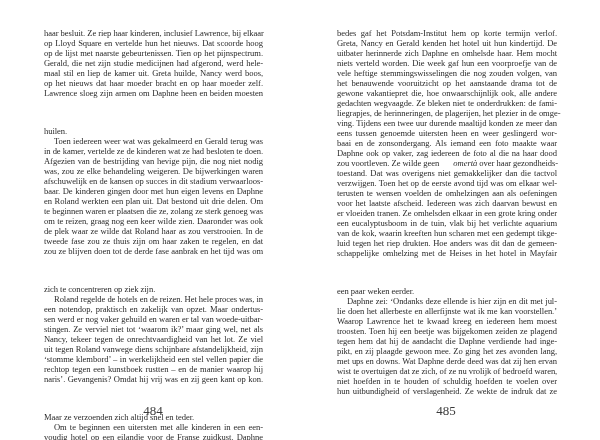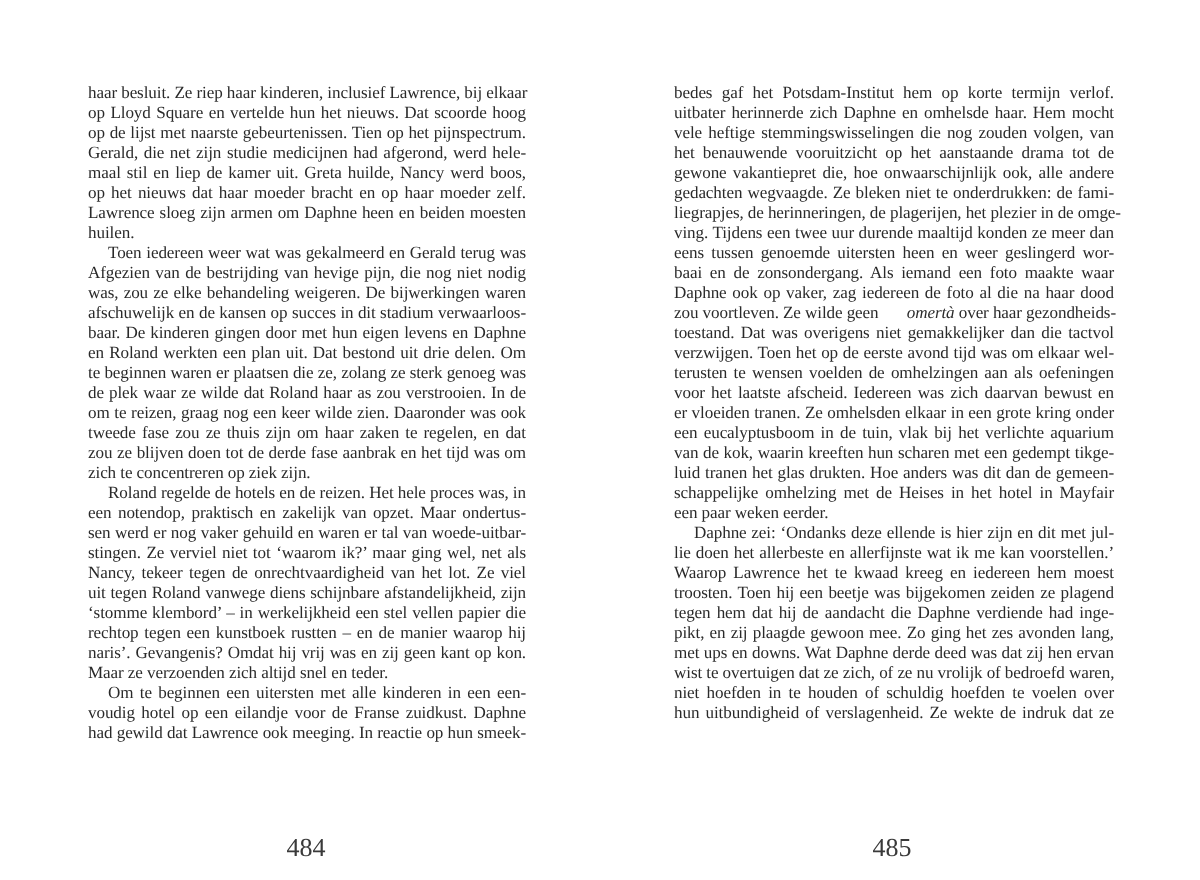--- a/index.html
+++ b/index.html
@@ -10,21 +10,21 @@
   body {
     width: 600px;
     height: 440px;
     position: relative;
     overflow: hidden;
     font-family: "Liberation Serif", "DejaVu Serif", serif;
     color: #2a2a2a;
   }
   .page {
     position: absolute;
-    top: 13px;
+    top: 0;
     height: 348px;
   }
   .page-left { left: 0; width: 300px; }
   .page-right { left: 300px; width: 300px; }
   .text-block {
     position: absolute;
     top: 28px;
     font-size: 8.55px;
     line-height: 10px;
     letter-spacing: -0.05px;
@@ -33,20 +33,21 @@
   .page-right .text-block { left: 37px; width: 220px; }
   .line {
     display: block;
     height: 10px;
     white-space: nowrap;
     text-align: justify;
     text-align-last: justify;
   }
   .line.last {
     text-align-last: left;
+    margin-top: 28px;
   }
   .line.indent {
     padding-left: 10px;
   }
   .line em {
     margin-left: 12px;
   }
   .page-number {
     position: absolute;
     top: 403px;
@@ -65,28 +66,29 @@
   <div class="text-block">
     <span class="line">haar besluit. Ze riep haar kinderen, inclusief Lawrence, bij elkaar</span>
     <span class="line">op Lloyd Square en vertelde hun het nieuws. Dat scoorde hoog</span>
     <span class="line">op de lijst met naarste gebeurtenissen. Tien op het pijnspectrum.</span>
     <span class="line">Gerald, die net zijn studie medicijnen had afgerond, werd hele-</span>
     <span class="line">maal stil en liep de kamer uit. Greta huilde, Nancy werd boos,</span>
     <span class="line">op het nieuws dat haar moeder bracht en op haar moeder zelf.</span>
     <span class="line">Lawrence sloeg zijn armen om Daphne heen en beiden moesten</span>
     <span class="line last">huilen.</span>
     <span class="line indent">Toen iedereen weer wat was gekalmeerd en Gerald terug was</span>
+    <span class="line">in de kamer, vertelde ze de kinderen wat ze had besloten te doen.</span>
     <span class="line">Afgezien van de bestrijding van hevige pijn, die nog niet nodig</span>
     <span class="line">was, zou ze elke behandeling weigeren. De bijwerkingen waren</span>
     <span class="line">afschuwelijk en de kansen op succes in dit stadium verwaarloos-</span>
     <span class="line">baar. De kinderen gingen door met hun eigen levens en Daphne</span>
     <span class="line">en Roland werkten een plan uit. Dat bestond uit drie delen. Om</span>
     <span class="line">te beginnen waren er plaatsen die ze, zolang ze sterk genoeg was</span>
+    <span class="line">om te reizen, graag nog een keer wilde zien. Daaronder was ook</span>
     <span class="line">de plek waar ze wilde dat Roland haar as zou verstrooien. In de</span>
-    <span class="line">om te reizen, graag nog een keer wilde zien. Daaronder was ook</span>
     <span class="line">tweede fase zou ze thuis zijn om haar zaken te regelen, en dat</span>
     <span class="line">zou ze blijven doen tot de derde fase aanbrak en het tijd was om</span>
     <span class="line last">zich te concentreren op ziek zijn.</span>
     <span class="line indent">Roland regelde de hotels en de reizen. Het hele proces was, in</span>
     <span class="line">een notendop, praktisch en zakelijk van opzet. Maar ondertus-</span>
     <span class="line">sen werd er nog vaker gehuild en waren er tal van woede-uitbar-</span>
     <span class="line">stingen. Ze verviel niet tot ‘waarom ik?’ maar ging wel, net als</span>
     <span class="line">Nancy, tekeer tegen de onrechtvaardigheid van het lot. Ze viel</span>
     <span class="line">uit tegen Roland vanwege diens schijnbare afstandelijkheid, zijn</span>
     <span class="line">‘stomme klembord’ – in werkelijkheid een stel vellen papier die</span>
@@ -96,39 +98,41 @@
     <span class="line indent">Om te beginnen een uitersten met alle kinderen in een een-</span>
     <span class="line">voudig hotel op een eilandje voor de Franse zuidkust. Daphne</span>
     <span class="line">had gewild dat Lawrence ook meeging. In reactie op hun smeek-</span>
   </div>
   <div class="page-number">484</div>
 </div>
 
 <div class="page page-right">
   <div class="text-block">
     <span class="line">bedes gaf het Potsdam-Institut hem op korte termijn verlof.</span>
+    <span class="line">Greta, Nancy en Gerald kenden het hotel uit hun kindertijd. De</span>
     <span class="line">uitbater herinnerde zich Daphne en omhelsde haar. Hem mocht</span>
+    <span class="line">niets verteld worden. Die week gaf hun een voorproefje van de</span>
     <span class="line">vele heftige stemmingswisselingen die nog zouden volgen, van</span>
     <span class="line">het benauwende vooruitzicht op het aanstaande drama tot de</span>
     <span class="line">gewone vakantiepret die, hoe onwaarschijnlijk ook, alle andere</span>
     <span class="line">gedachten wegvaagde. Ze bleken niet te onderdrukken: de fami-</span>
     <span class="line">liegrapjes, de herinneringen, de plagerijen, het plezier in de omge-</span>
     <span class="line">ving. Tijdens een twee uur durende maaltijd konden ze meer dan</span>
     <span class="line">eens tussen genoemde uitersten heen en weer geslingerd wor-</span>
     <span class="line">baai en de zonsondergang. Als iemand een foto maakte waar</span>
     <span class="line">Daphne ook op vaker, zag iedereen de foto al die na haar dood</span>
     <span class="line"><span>zou voortleven. Ze wilde geen </span><em>omertà</em><span> over haar gezondheids-</span></span>
     <span class="line">toestand. Dat was overigens niet gemakkelijker dan die tactvol</span>
     <span class="line">verzwijgen. Toen het op de eerste avond tijd was om elkaar wel-</span>
     <span class="line">terusten te wensen voelden de omhelzingen aan als oefeningen</span>
     <span class="line">voor het laatste afscheid. Iedereen was zich daarvan bewust en</span>
     <span class="line">er vloeiden tranen. Ze omhelsden elkaar in een grote kring onder</span>
     <span class="line">een eucalyptusboom in de tuin, vlak bij het verlichte aquarium</span>
     <span class="line">van de kok, waarin kreeften hun scharen met een gedempt tikge-</span>
-    <span class="line">luid tranen het glas drukten. Hoe anders was dit dan de gemeen-</span>
+    <span class="line">luid tegen het riep drukten. Hoe anders was dit dan de gemeen-</span>
     <span class="line">schappelijke omhelzing met de Heises in het hotel in Mayfair</span>
     <span class="line last">een paar weken eerder.</span>
     <span class="line indent">Daphne zei: ‘Ondanks deze ellende is hier zijn en dit met jul-</span>
     <span class="line">lie doen het allerbeste en allerfijnste wat ik me kan voorstellen.’</span>
     <span class="line">Waarop Lawrence het te kwaad kreeg en iedereen hem moest</span>
     <span class="line">troosten. Toen hij een beetje was bijgekomen zeiden ze plagend</span>
     <span class="line">tegen hem dat hij de aandacht die Daphne verdiende had inge-</span>
     <span class="line">pikt, en zij plaagde gewoon mee. Zo ging het zes avonden lang,</span>
     <span class="line">met ups en downs. Wat Daphne derde deed was dat zij hen ervan</span>
     <span class="line">wist te overtuigen dat ze zich, of ze nu vrolijk of bedroefd waren,</span>

